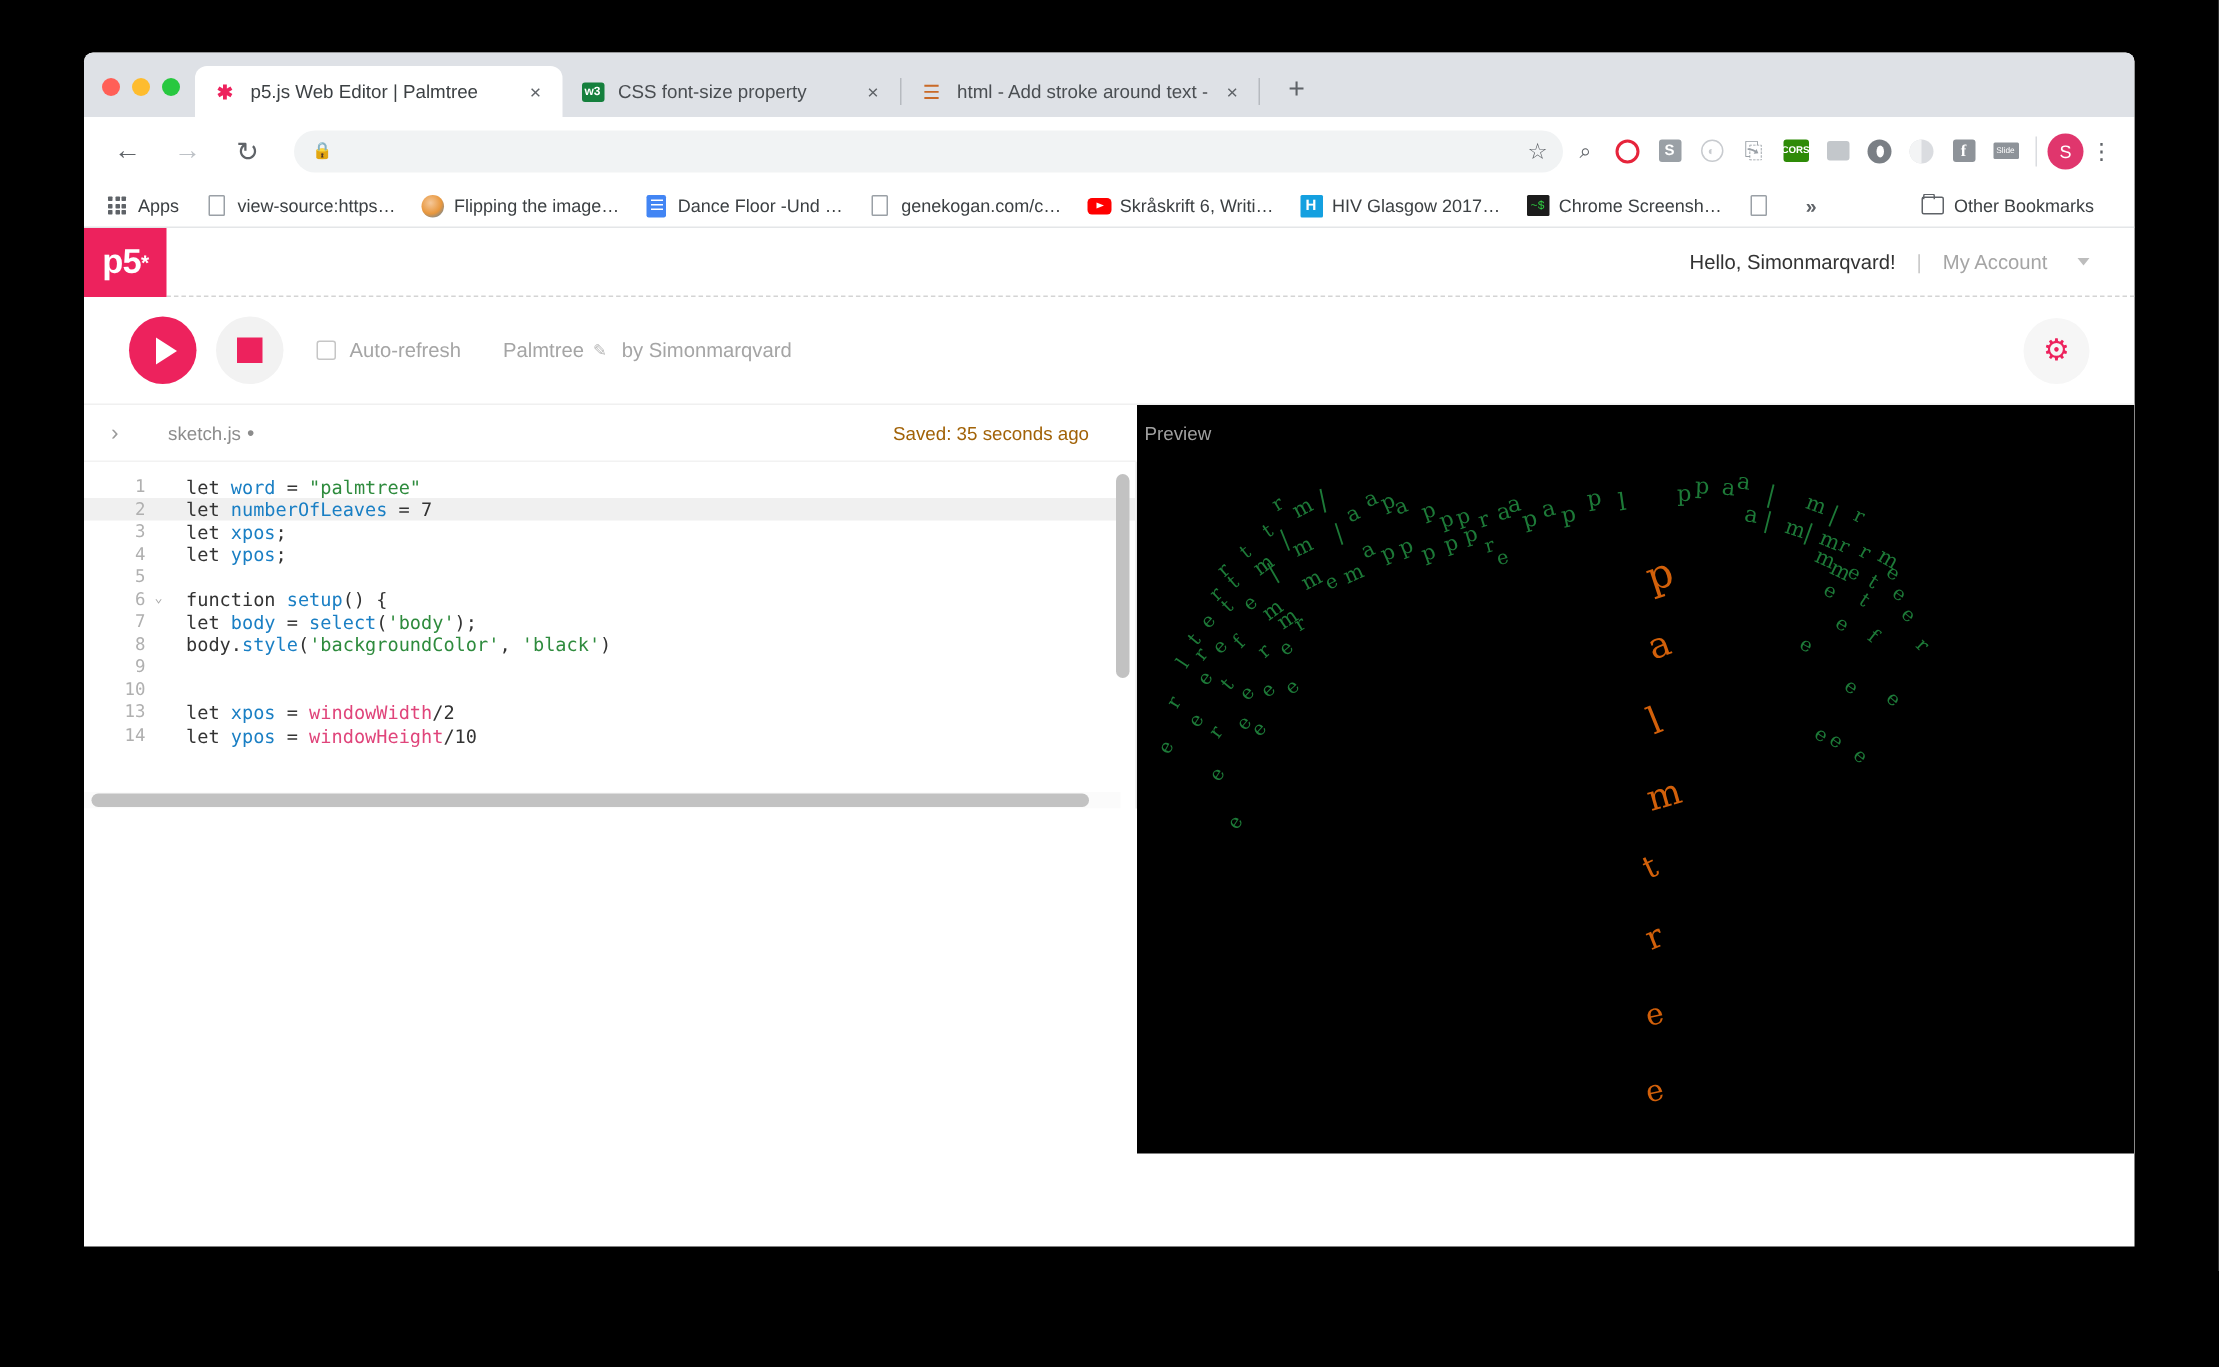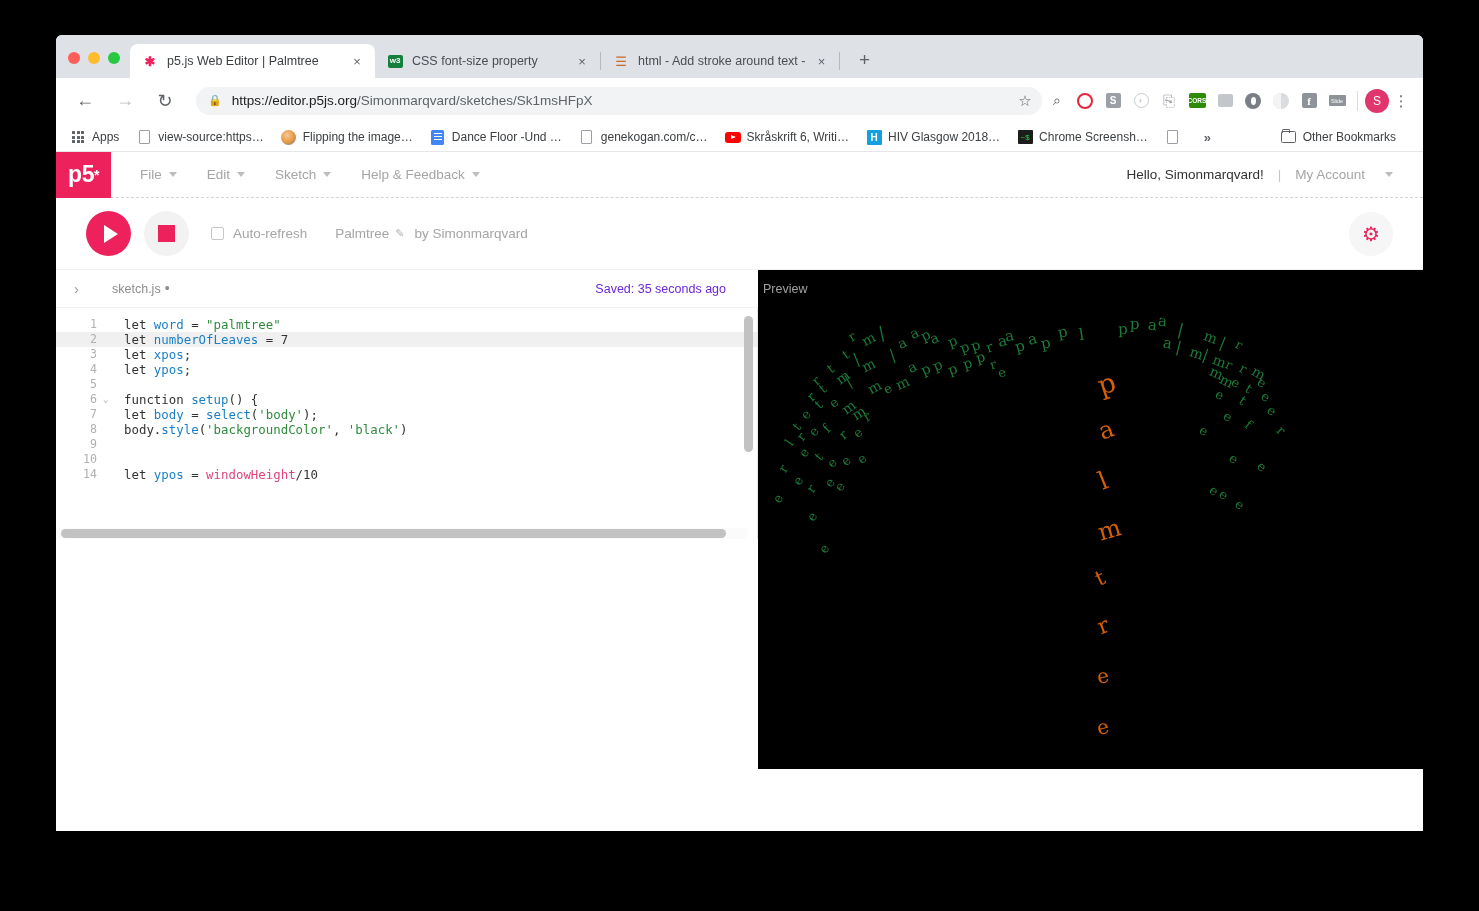--- a/index.html
+++ b/index.html
@@ -240,21 +240,21 @@
   .split { display: flex; height: 499px; }
   .leftpane { width: 702px; display: flex; flex-direction: column; background:#fff; }
   .filebar {
     height: 38px; display: flex; align-items: center;
     font-size: 12.5px; color: #a0a0a0; padding-left: 18px;
     border-bottom: 1px solid #f2f2f2;
   }
   .chev-right { color: #9a9a9a; font-size: 15px; margin-right: 33px; }
   .filename { color: #8c8c8c; display: flex; align-items: center; gap: 4px; }
   .dirty-dot { font-size: 14px; line-height: 0.4; }
-  .saved { margin-left: auto; margin-right: 32px; color: #6d28d9; font-size: 12.5px; }
+  .saved { margin-left: auto; margin-right: 32px; color: #a16207; font-size: 12.5px; }
 
   .editor-wrap {
     flex: 1 1 auto; position: relative; overflow: hidden;
     background: #fff; border-right: 1px solid #e8e8e8;
   }
   .code {
     font-family: "DejaVu Sans Mono", "Liberation Mono", monospace;
     font-size: 12.4px; line-height: 15.05px;
     position: absolute; left: 0; top: 9px; right: 0;
   }
@@ -355,21 +355,20 @@
       <div class="newtab">+</div>
     </div>
 
     <div class="toolbar">
       <div class="navbtn">←</div>
       <div class="navbtn fwd">→</div>
       <div class="navbtn">↻</div>
 
       <div class="omnibox">
         <span class="lockic">🔒</span>
-        <span class="url"><b>https://editor.p5js.org</b><span>/Simonmarqvard/sketches/Sk1msHFpX</span></span>
       </div>
       <div class="star">☆</div>
 
       <div class="ext-row">
         <div class="ext ext-cast">⌕</div>
         <div class="ext">
             <span class="ext-opera"></span>
           </div>
         <div class="ext">
             <span class="ext-sq">S</span>
@@ -446,21 +445,21 @@
       <div class="bm">
         <span class="bmic">
             <span class="yt-ic"></span>
           </span>
         <span>Skråskrift 6, Writi…</span>
       </div>
       <div class="bm">
         <span class="bmic">
             <span class="hiv-ic">H</span>
           </span>
-        <span>HIV Glasgow 2018…</span>
+        <span>HIV Glasgow 2017…</span>
       </div>
       <div class="bm">
         <span class="bmic">
             <span class="term-ic">~$</span>
           </span>
         <span>Chrome Screensh…</span>
       </div>
       <div class="bm">
         <span class="bmic">
             <span class="page-ic"></span>
@@ -476,38 +475,20 @@
       </div>
     </div>
 
     <div class="p5app">
 
       <div class="p5nav">
         <div class="p5logo">
             <span>p5</span>
             <sup>*</sup>
           </div>
-        <div class="menu">
-          <div class="menu-item">
-              <span>File</span>
-              <span class="caret"></span>
-            </div>
-          <div class="menu-item">
-              <span>Edit</span>
-              <span class="caret"></span>
-            </div>
-          <div class="menu-item">
-              <span>Sketch</span>
-              <span class="caret"></span>
-            </div>
-          <div class="menu-item">
-              <span>Help &amp; Feedback</span>
-              <span class="caret"></span>
-            </div>
-        </div>
         <div class="p5nav-right">
           <span class="hello">Hello, Simonmarqvard!</span>
           <span class="pipe">|</span>
           <span class="myacct">
               <span>My Account</span>
               <span class="caret"></span>
             </span>
         </div>
       </div>
 
@@ -548,20 +529,21 @@
                 <div class="cl"><span class="ln">1</span><span class="fold"></span><span class="src"><span class="k-plain">let </span><span class="k-var">word</span><span class="k-plain"> = </span><span class="k-str">"palmtree"</span></span></div>
                 <div class="cl hl"><span class="ln">2</span><span class="fold"></span><span class="src"><span class="k-plain">let </span><span class="k-var">numberOfLeaves</span><span class="k-plain"> = </span><span class="k-num">7</span></span></div>
                 <div class="cl"><span class="ln">3</span><span class="fold"></span><span class="src"><span class="k-plain">let </span><span class="k-var">xpos</span><span class="k-plain">;</span></span></div>
                 <div class="cl"><span class="ln">4</span><span class="fold"></span><span class="src"><span class="k-plain">let </span><span class="k-var">ypos</span><span class="k-plain">;</span></span></div>
                 <div class="cl"><span class="ln">5</span><span class="fold"></span><span class="src"></span></div>
                 <div class="cl"><span class="ln">6</span><span class="fold">⌄</span><span class="src"><span class="k-plain">function </span><span class="k-var">setup</span><span class="k-plain">() {</span></span></div>
                 <div class="cl"><span class="ln">7</span><span class="fold"></span><span class="src"><span class="k-plain">let </span><span class="k-var">body</span><span class="k-plain"> = </span><span class="k-fn">select</span><span class="k-plain">(</span><span class="k-str">'body'</span><span class="k-plain">);</span></span></div>
                 <div class="cl"><span class="ln">8</span><span class="fold"></span><span class="src"><span class="k-plain">body</span><span class="k-plain">.</span><span class="k-fn">style</span><span class="k-plain">(</span><span class="k-str">'backgroundColor'</span><span class="k-plain">, </span><span class="k-str">'black'</span><span class="k-plain">)</span></span></div>
                 <div class="cl"><span class="ln">9</span><span class="fold"></span><span class="src"></span></div>
                 <div class="cl"><span class="ln">10</span><span class="fold"></span><span class="src"></span></div>
+                <div class="cl"><span class="ln">13</span><span class="fold"></span><span class="src"><span class="k-plain">let </span><span class="k-var">xpos</span><span class="k-plain"> = </span><span class="k-prop">windowWidth</span><span class="k-plain">/</span><span class="k-num">2</span></span></div>
                 <div class="cl"><span class="ln">14</span><span class="fold"></span><span class="src"><span class="k-plain">let </span><span class="k-var">ypos</span><span class="k-plain"> = </span><span class="k-prop">windowHeight</span><span class="k-plain">/</span><span class="k-num">10</span></span></div>
               </div>
             <div class="vscroll"></div>
             <div class="hscroll-track">
               <div class="hscroll"></div>
             </div>
           </div>
 
           <div class="console-body"></div>
         </div>

